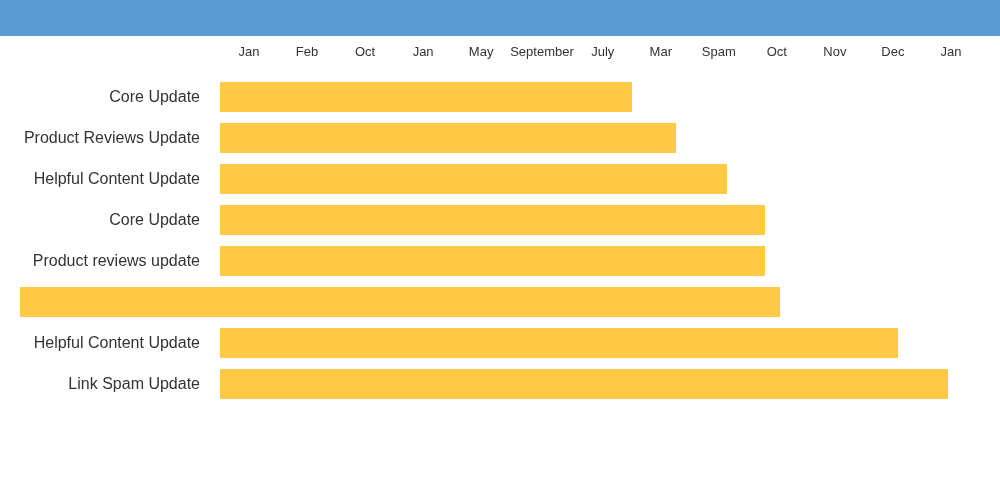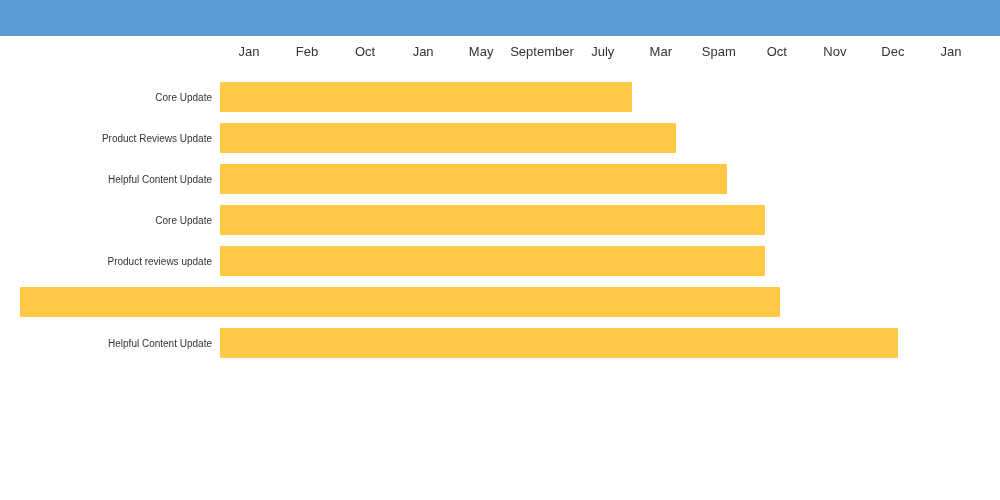--- a/index.html
+++ b/index.html
@@ -49,22 +49,22 @@
 
     .bar-row {
       display: flex;
       align-items: center;
       height: 38px;
     }
 
     .row-label {
       width: 200px;
       text-align: right;
-      padding-right: 8px;
-      font-size: 10px;
+      padding-right: 20px;
+      font-size: 16px;
       color: #333;
       flex-shrink: 0;
     }
 
     .bar-container {
       flex: 1;
       height: 30px;
       position: relative;
     }
 
@@ -136,14 +136,20 @@
         <div class="bar-container">
           <div class="bar" style="width: 79.1667%; margin-left: 0%;"></div>
         </div>
       </div>
       <div class="bar-row">
         <div class="row-label">Helpful Content Update</div>
         <div class="bar-container">
           <div class="bar" style="width: 89.1667%; margin-left: 0%;"></div>
         </div>
       </div>
+      <div class="bar-row">
+        <div class="row-label">Link Spam Update</div>
+        <div class="bar-container">
+          <div class="bar" style="width: 95.8333%; margin-left: 0%;"></div>
+        </div>
+      </div>
     </div>
 </div>
 
 </body></html>

